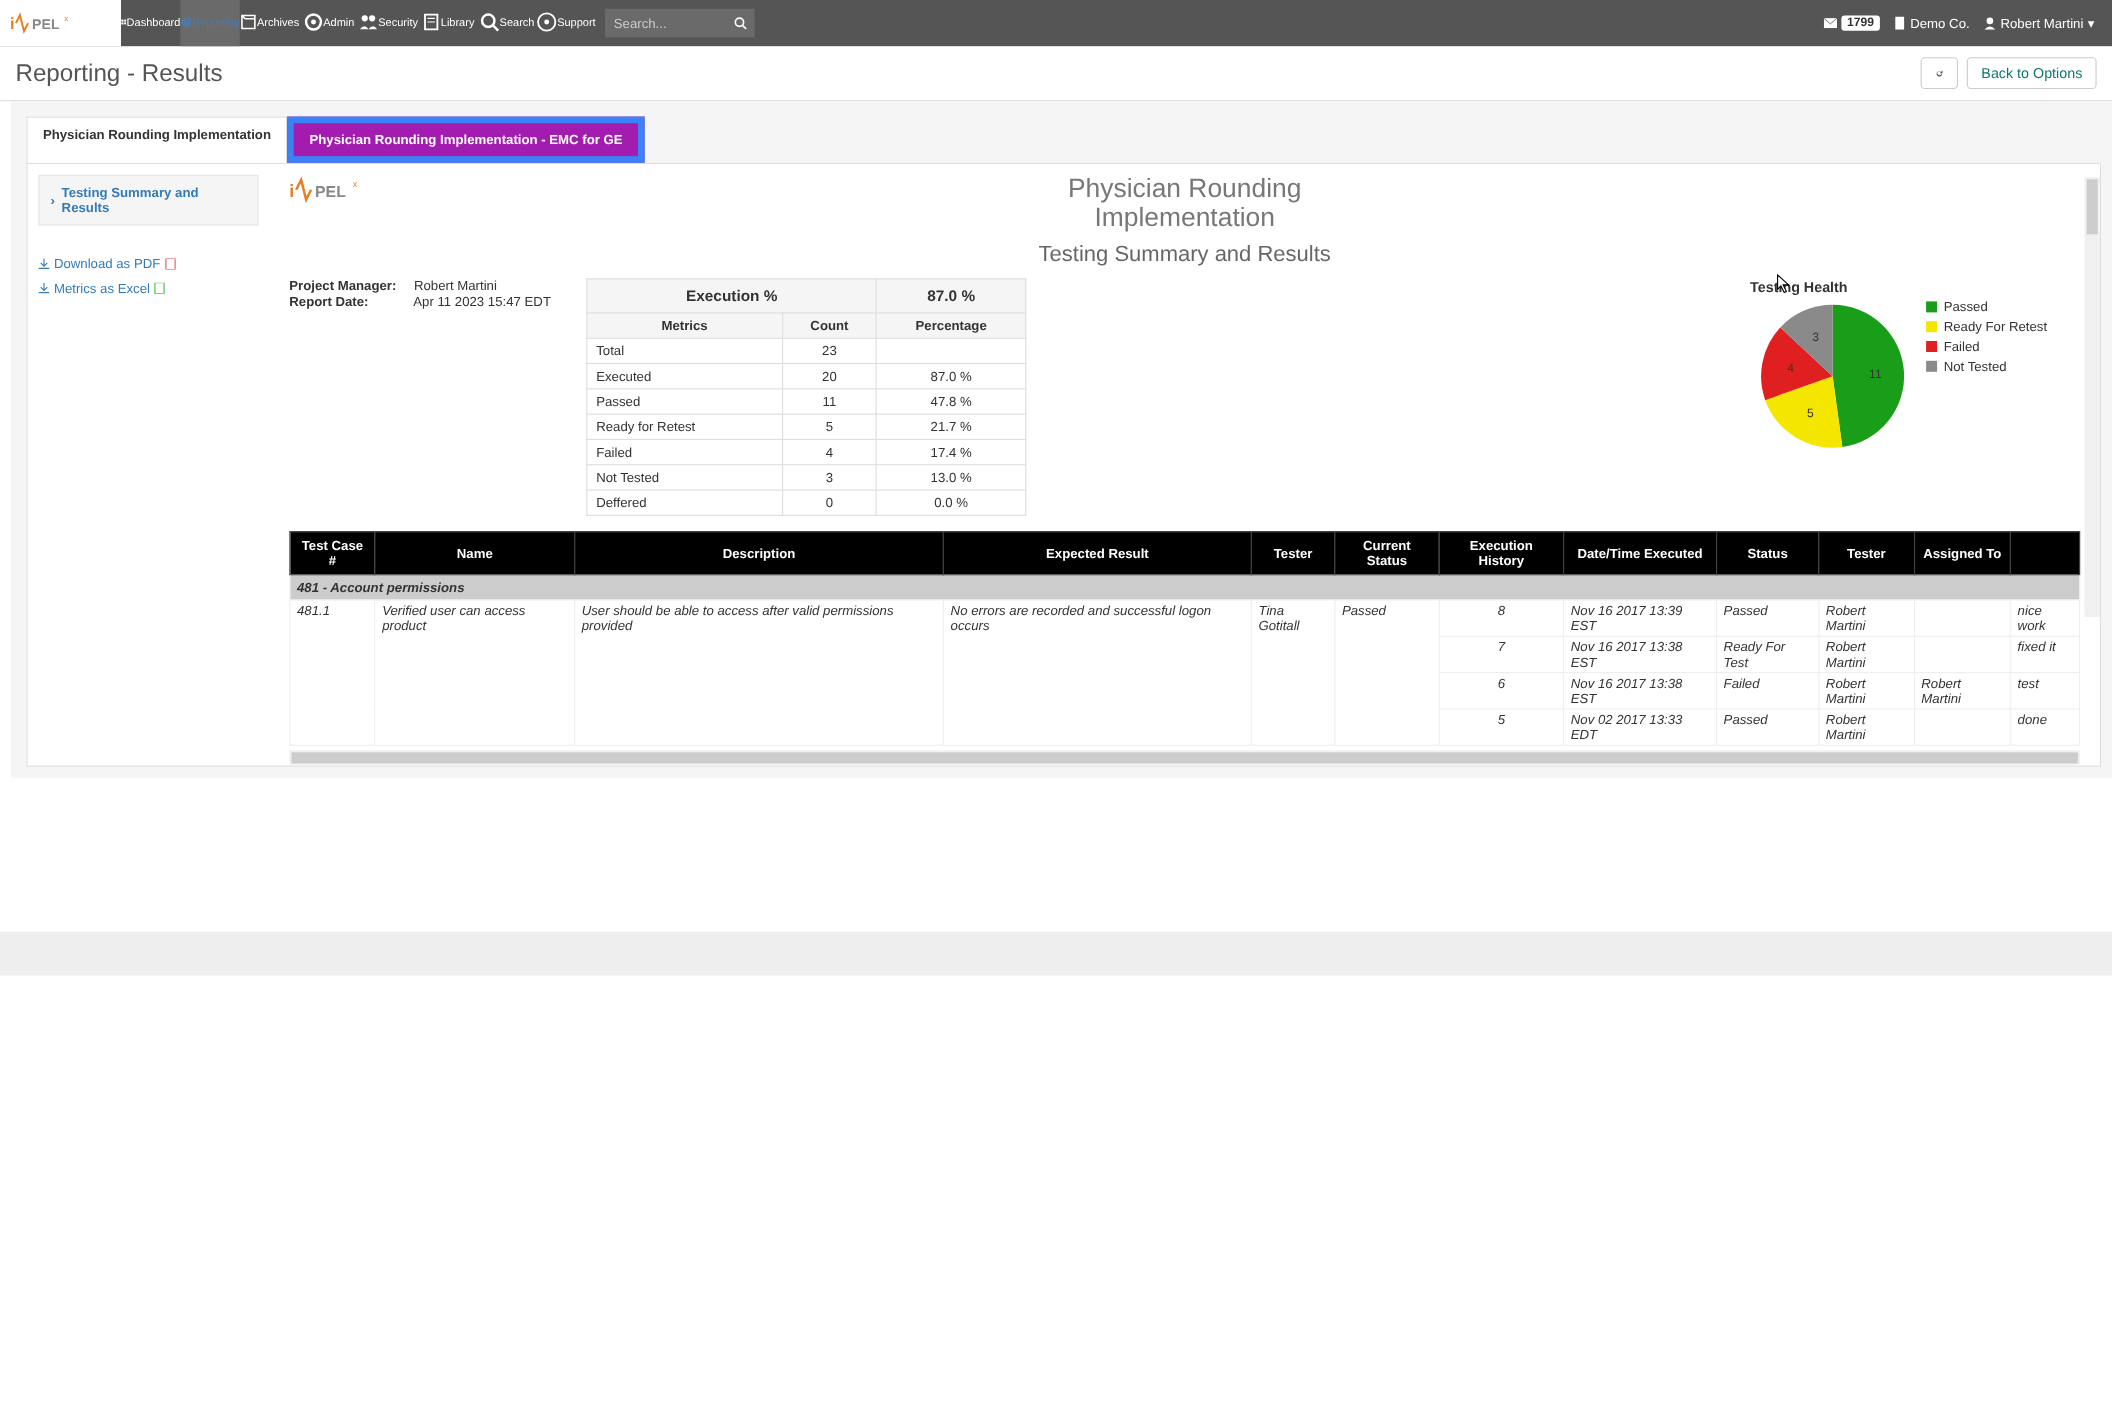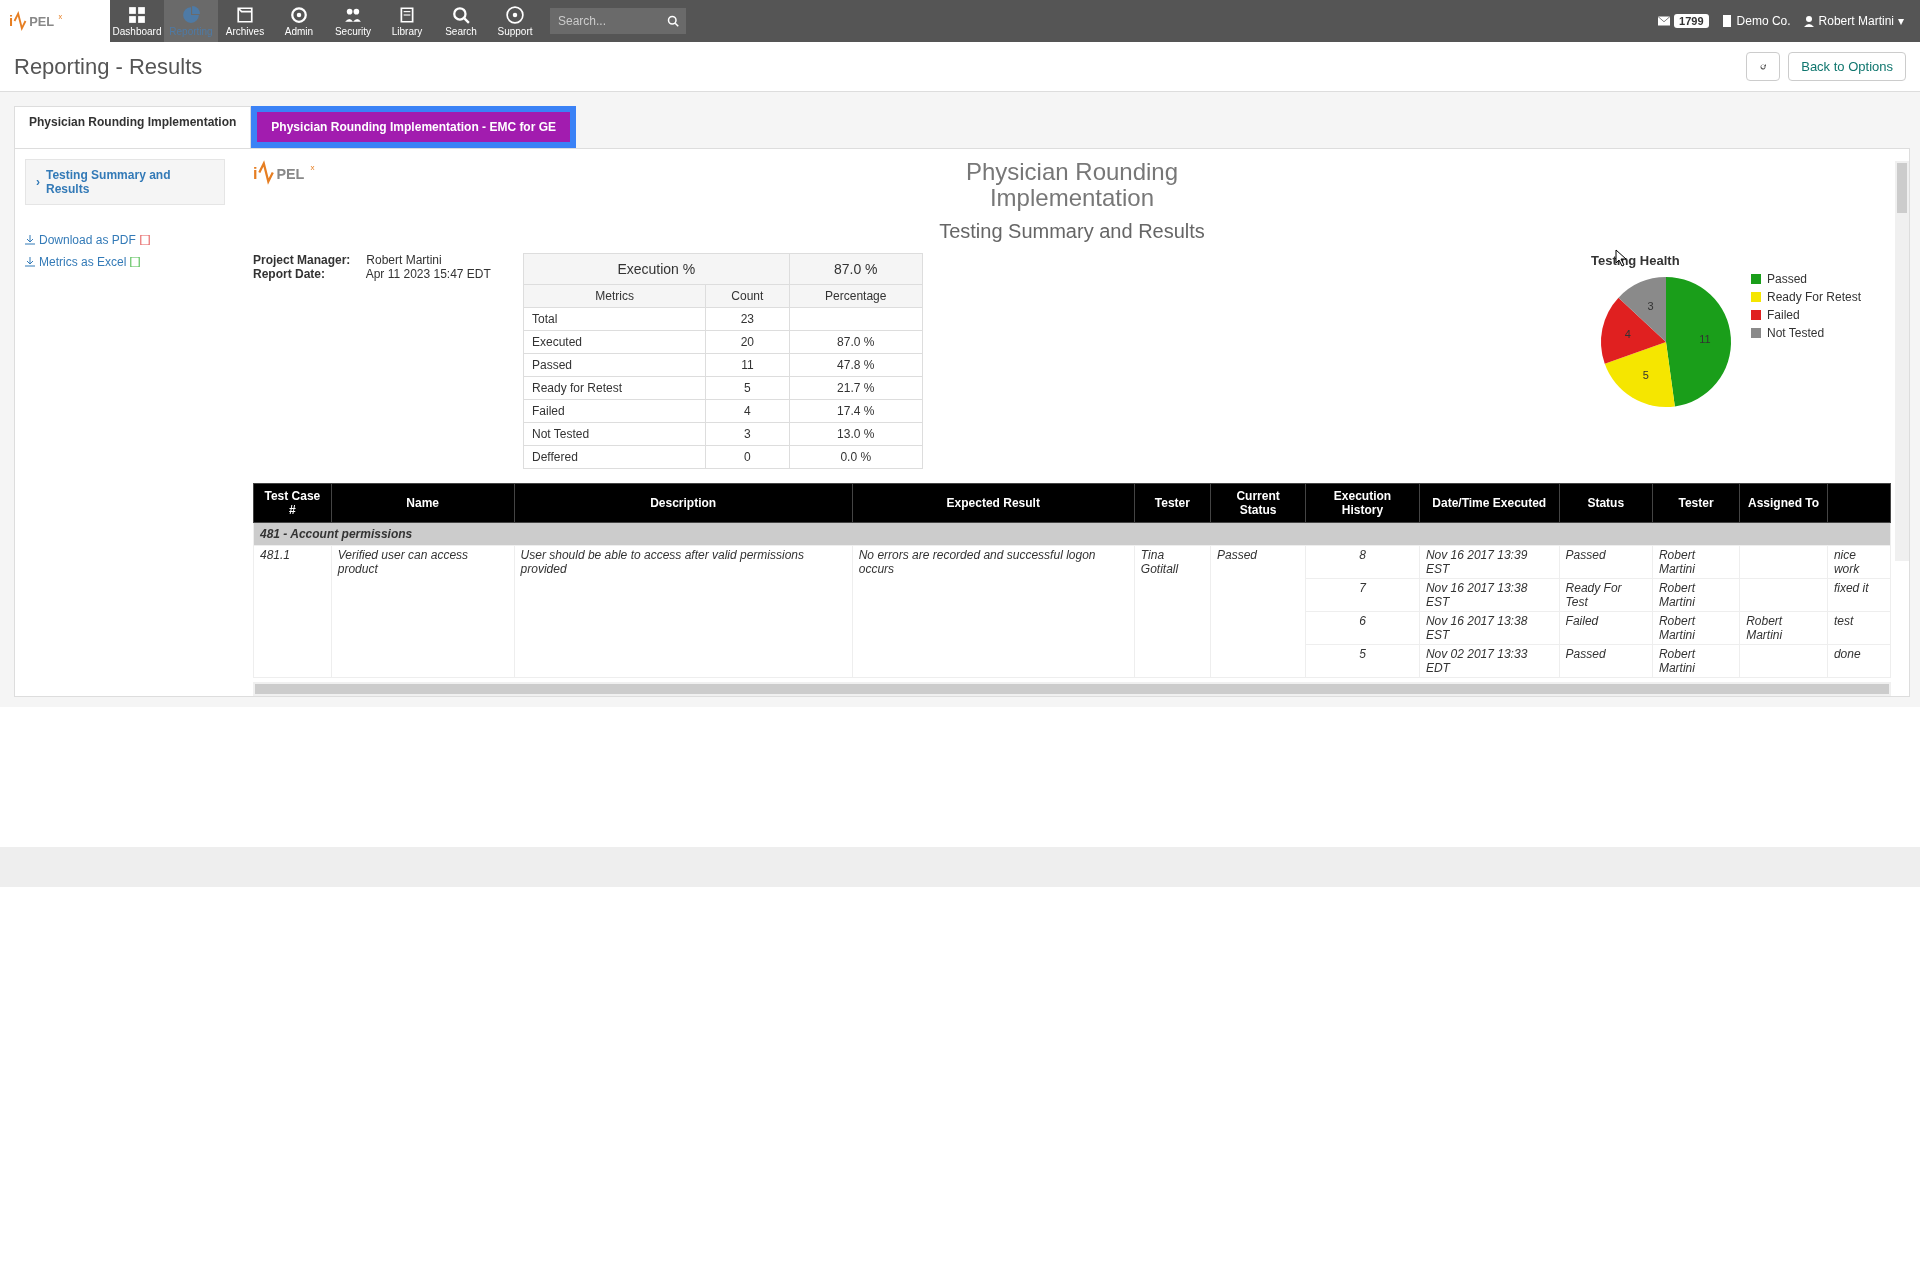--- a/index.html
+++ b/index.html
@@ -1,59 +1,59 @@
 <!DOCTYPE html>
 <html><head>
 <meta charset="utf-8">
 <style>
 * { box-sizing: border-box; margin: 0; padding: 0; }
 body { font-family: "Helvetica Neue", Helvetica, Arial, sans-serif; font-size: 13px; color: #333; background: #fff; }
 .topbar { background: #555; height: 42px; display: flex; align-items: stretch; color: #fff; }
 .logo { width: 110px; display: flex; align-items: center; justify-content: center; background: #fff; }
 .logo svg { height: 22px; }
 .nav { display: flex; }
-.nav-item { width: 54px; display: flex; flex-direction: column; align-items: center; justify-content: center; font-size: 10px; cursor: pointer; color: #fff; }
+.nav-item { width: 54px; display: flex; flex-direction: row; align-items: center; justify-content: center; font-size: 10px; cursor: pointer; color: #fff; }
 .nav-item.active { background: #6a6a6a; color: #4e7aa5; }
 .nav-item svg { width: 18px; height: 18px; margin-bottom: 2px; fill: currentColor; }
 .search-box { margin-left: 8px; display: flex; align-items: center; }
 .search-box .inp { background: #6a6a6a; border: none; height: 26px; width: 110px; padding: 0 8px; color: #fff; font-size: 12px; }
 .search-box .inp::placeholder { color: #ccc; }
 .search-box .btn { background: #6a6a6a; border: none; height: 26px; width: 26px; color: #fff; display:flex; align-items:center; justify-content:center; }
 .spacer { flex: 1; }
 .rightnav { display: flex; align-items: center; gap: 12px; padding-right: 16px; font-size: 12px; }
 .badge { background: #fff; color: #333; border-radius: 3px; padding: 1px 5px; font-size: 11px; font-weight: bold; }
 .rightnav .item { display: flex; align-items: center; gap: 4px; cursor: pointer; }
 .rightnav svg { width: 12px; height: 12px; fill: #fff; }
 .page-header { padding: 10px 14px; display: flex; align-items: center; border-bottom: 1px solid #ddd; }
 .page-header h1 { font-size: 22px; font-weight: 500; color: #555; }
 .page-header .actions { margin-left: auto; display: flex; gap: 8px; }
 .btn-default { background: #fff; border: 1px solid #ccc; border-radius: 4px; padding: 6px 12px; font-size: 13px; cursor: pointer; color: #0f766e; }
 .btn-refresh { width: 34px; display:flex; align-items:center; justify-content:center; }
-.content { padding: 10px; background: #f5f5f5; min-height: 520px; }
+.content { padding: 10px; background: #f5f5f5; min-height: 520px; margin-left: 10px; }
 .tabs { display: flex; }
 .tab { padding: 8px 14px; font-size: 12px; font-weight: bold; cursor: pointer; }
 .tab.active { background: #fff; color: #333; border: 1px solid #ddd; border-bottom: none; }
 .tab.inactive { background: #a21caf; color: #fff; border: 6px solid #3b82f6; }
 .tab-body { display: flex; border: 1px solid #ddd; background: #fff; }
 .sidebar { width: 220px; padding: 10px; font-size: 12px; }
 .tree-item { background: #f5f5f5; border: 1px solid #e5e5e5; padding: 8px 10px; color: #337ab7; font-weight: bold; cursor: pointer; display:flex; align-items:center; gap:6px; }
 .dl-link { color: #337ab7; font-size: 12px; display: flex; align-items:center; gap:4px; margin-top: 8px; cursor: pointer; }
 .dl-link svg { width: 10px; height: 10px; fill: #337ab7; }
 .report { flex: 1; padding: 10px 18px 0 18px; position: relative; overflow: hidden; }
 .report-header { display: flex; align-items: flex-start; }
 .report-logo { width: 90px; }
 .report-title { flex: 1; text-align: center; color: #777; }
 .report-title h2 { font-size: 24px; font-weight: 500; line-height: 1.1; }
 .report-subtitle { text-align: center; font-size: 20px; color: #666; margin: 8px 0 10px; }
 .info-row { display: flex; gap: 20px; }
 .meta { width: 250px; font-size: 12px; }
 .meta b { display: inline-block; width: 110px; }
 .metrics-table { border: 1px solid #ddd; border-collapse: collapse; font-size: 12px; width: 400px; }
 .metrics-table th, .metrics-table td { border: 1px solid #ddd; padding: 4px 8px; }
-.metrics-table th { background: #f5f5f5; text-align: center; font-weight: normal; }
+.metrics-table th { background: #f5f5f5; text-align: center; font-weight: bold; }
 .metrics-table td { text-align: center; }
 .metrics-table td:first-child { text-align: left; }
 .exec-header th { font-size: 14px; padding: 7px; }
 .chart-box { margin-left: auto; width: 300px; }
 .chart-title { font-weight: bold; font-size: 13px; margin-bottom: 4px; }
 .chart-inner { display: flex; gap: 10px; align-items:flex-start; }
 .legend { font-size: 12px; }
 .legend-row { display: flex; align-items: center; gap: 6px; margin-bottom: 4px; }
 .legend-sw { width: 10px; height: 10px; }
 .results-table { width: 100%; border-collapse: collapse; font-size: 12px; margin-top: 14px; }

